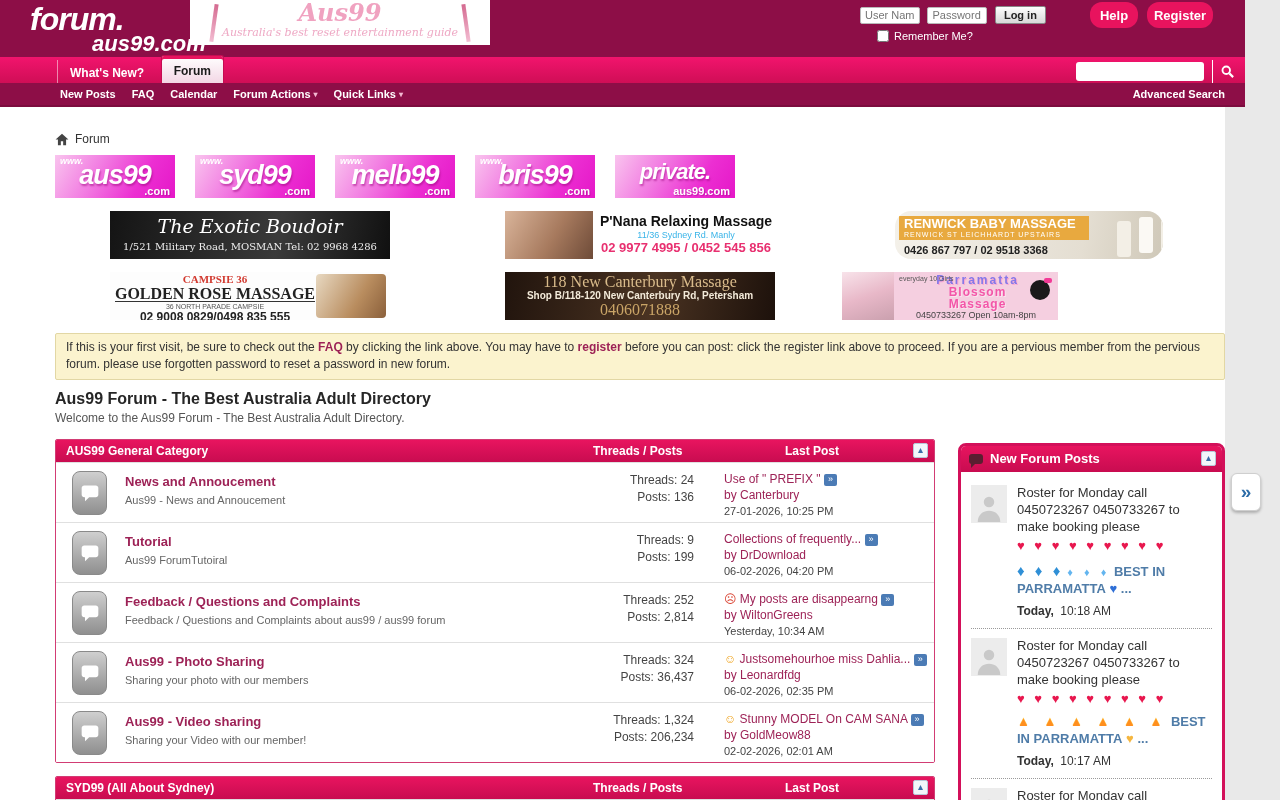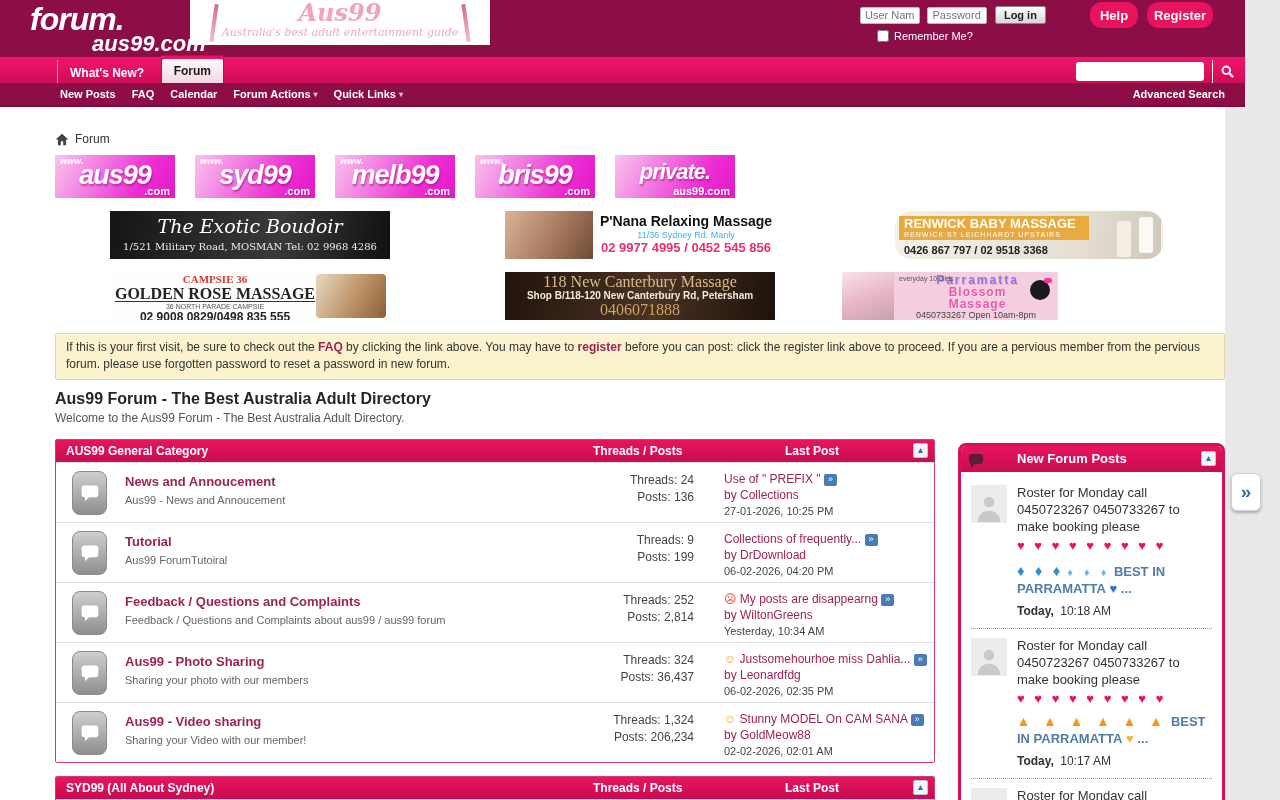--- a/index.html
+++ b/index.html
@@ -158,21 +158,21 @@
   .goicon { display:inline-block; width:13px; height:12px; background:#4b7bb5; border-radius:2px; color:#fff;
     font-size:9px; line-height:11px; text-align:center; vertical-align:1px; cursor:pointer; }
   .flast-date { color:#444; font-size:11px; }
   .emoji { font-size:12px; }
   .emoji.red { color:#d9402f; }
   .emoji.gold { color:#f0a41e; }
 
   
   .side-box { border:3px solid #d3105a; border-radius:8px; background:#fff; overflow:hidden; margin-top:4px; }
   .side-h { height:26px; background:linear-gradient(#e8145f,#c80c50); display:flex; align-items:center;
-    color:#fff; font-size:13px; font-weight:bold; padding:0 6px 0 8px;gap:27px; }
+    color:#fff; font-size:13px; font-weight:bold; padding:0 6px 0 8px; }
   .side-h .title { flex:1; }
   .bubble { width:14px; height:10px; background:#5a1e30; border-radius:3px; position:relative; margin-right:7px; }
   .bubble::after { content:""; position:absolute; left:2px; bottom:-4px; border:3px solid transparent;
     border-top-color:#5a1e30; border-left-color:#5a1e30; }
   .side-body { padding:4px 10px 0 10px; max-height:340px; overflow:hidden; }
   .spost { display:flex; padding:9px 0 8px 0; border-bottom:1px dotted #9a9a9a; }
   .spost:last-child { border-bottom:none; }
   .avatar { width:36px; height:38px; background:#ececec; margin-right:10px; flex-shrink:0;
     display:flex; align-items:flex-end; justify-content:center; overflow:hidden; }
   .spost-body { font-size:13px; color:#333; line-height:1.3; }
@@ -196,21 +196,21 @@
 
   <div class="topbar">
     <div class="logo">
       <div class="l1">forum.</div>
       <div class="l2">aus99.com</div>
     </div>
     <div class="site-banner">
       <div class="pole pl"></div>
       <div class="pole pr"></div>
       <div class="bn1">Aus99</div>
-      <div class="bn2">Australia's best adult entertainment guide</div>
+      <div class="bn2">Australia's best reset entertainment guide</div>
     </div>
     <div class="loginbox">
       <input type="text" placeholder="User Name" style="">
       <input type="password" placeholder="Password" style="">
       <button class="login-btn">Log in</button>
       <div class="remember">
         <input type="checkbox" style="">
         <span>Remember Me?</span>
       </div>
     </div>
@@ -356,21 +356,21 @@
               <a class="ftitle">News and Annoucement</a>
               <div class="fdesc">Aus99 - News and Annoucement</div>
             </div>
             <div class="fstats">
               <div>Threads: 24</div>
               <div>Posts: 136</div>
             </div>
             <div class="flast">
               <div><a>Use of " PREFIX "</a>
                 <span class="goicon">»</span></div>
-              <div><a>by Collections</a></div>
+              <div><a>by Canterbury</a></div>
               <div class="flast-date">27-01-2026, 10:25 PM</div>
             </div>
           </div>
 
           <div class="frow">
             <div class="ficon">
               <svg width="20" height="20" viewBox="0 0 24 24">
                 <path d="M5 3h14c1.5 0 3 1.5 3 3v8c0 1.5-1.5 3-3 3h-8l-5 5v-5H5c-1.5 0-3-1.5-3-3V6c0-1.5 1.5-3 3-3z" fill="#fff"></path>
                 </svg>
             </div>

